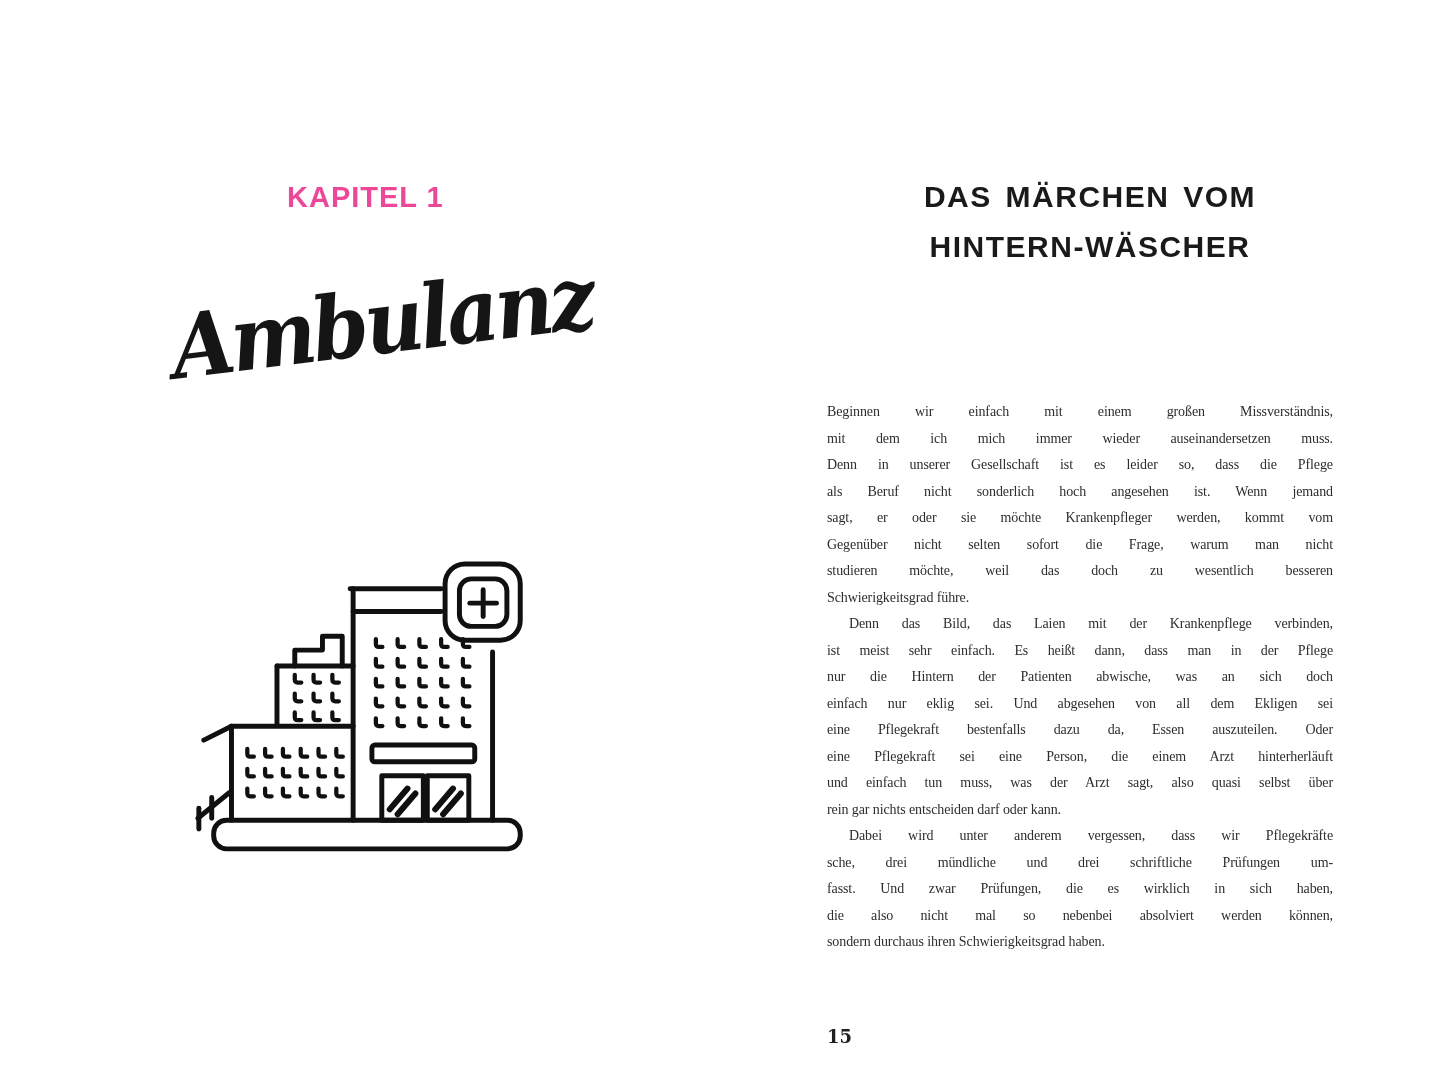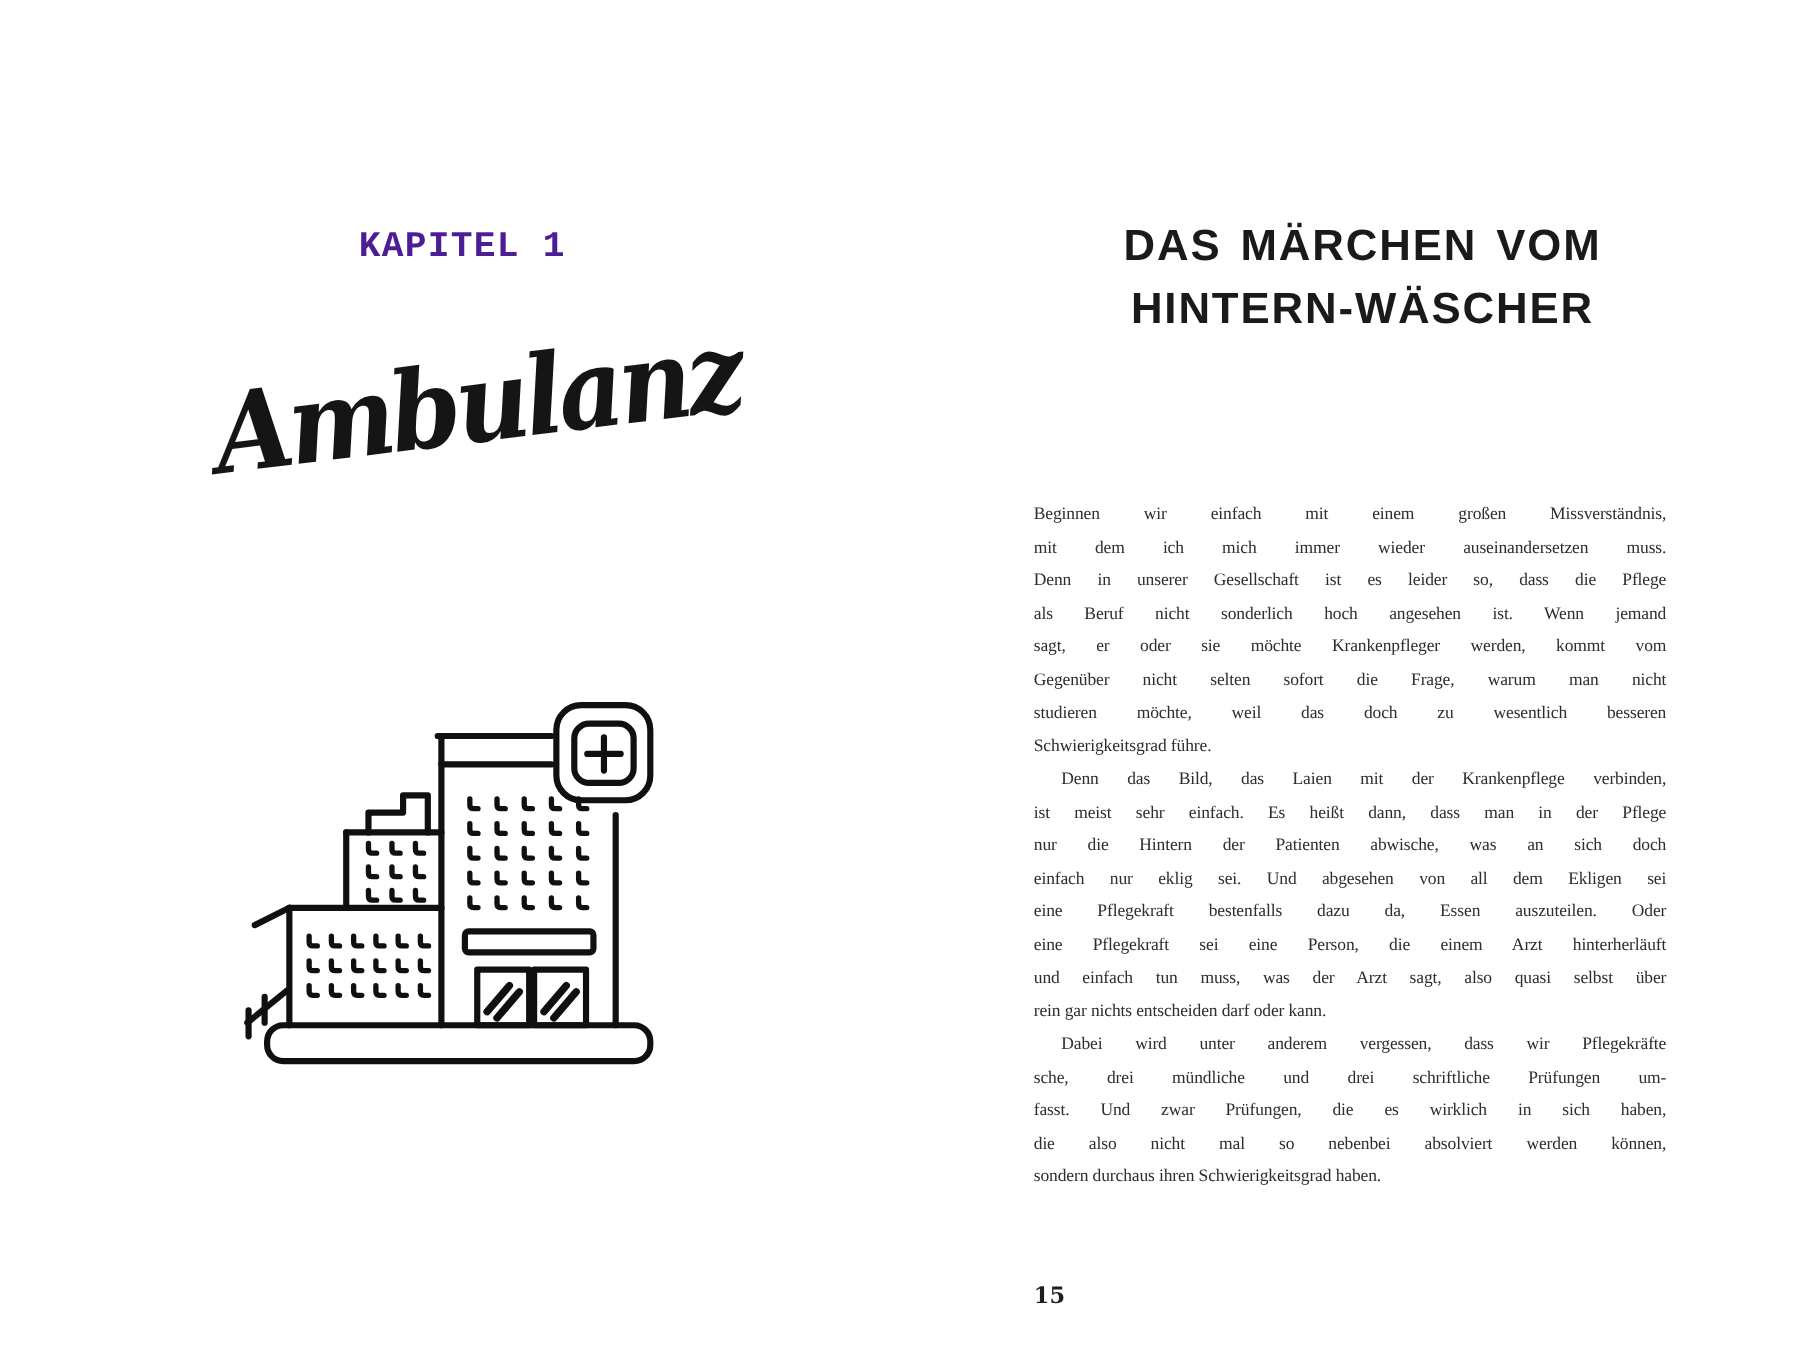--- a/index.html
+++ b/index.html
@@ -10,41 +10,41 @@
     overflow:hidden;
     font-family:"Liberation Sans",sans-serif;
   }
   .page{position:absolute;top:0;bottom:0;}
   .page.left{left:0;width:722px;}
   .page.right{left:722px;width:723px;}
 
   
   .kicker{
     position:absolute;left:287px;top:181px;
-    font-family:Liberation Mono, monospace;
+    font-family:Liberation Sans, sans-serif;
     font-weight:bold;font-size:29px;letter-spacing:1px;
-    color:#4c1d95;white-space:nowrap;
+    color:#ec4899;white-space:nowrap;
   }
   .script-title{
     position:absolute;left:172px;top:296px;
     font-family:"DejaVu Serif",serif;
     font-style:italic;font-weight:bold;
     font-size:88px;letter-spacing:-4px;
     color:#151515;white-space:nowrap;
     transform:rotate(-7deg) scaleX(.92);
     transform-origin:left center;
   }
   .illu{position:absolute;left:186px;top:550px;}
 
   
   .chapter-title{
     position:absolute;left:115px;top:172px;width:506px;
     margin:0;text-align:center;
     font-family:"Liberation Sans",sans-serif;
-    font-weight:bold;font-size:35px;line-height:50px;
+    font-weight:bold;font-size:30px;line-height:50px;
     letter-spacing:1.5px;word-spacing:4px;
     color:#1a1a1a;
   }
   .chapter-title span{display:block;}
   .body-text{
     position:absolute;left:105px;top:399px;width:506px;
     font-family:"Liberation Serif",serif;
     font-size:14px;line-height:26.5px;letter-spacing:-0.1px;
     color:#2d2d2d;
   }

